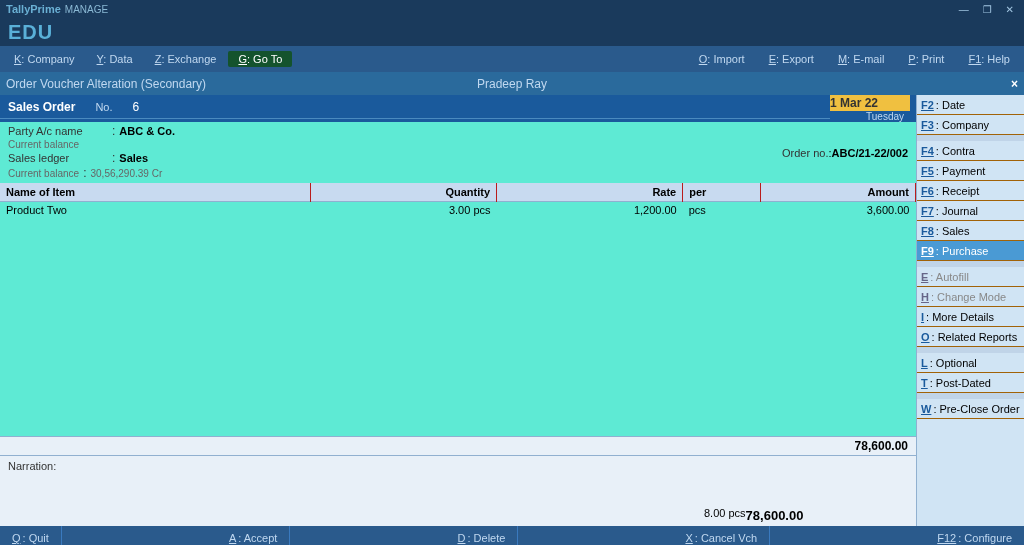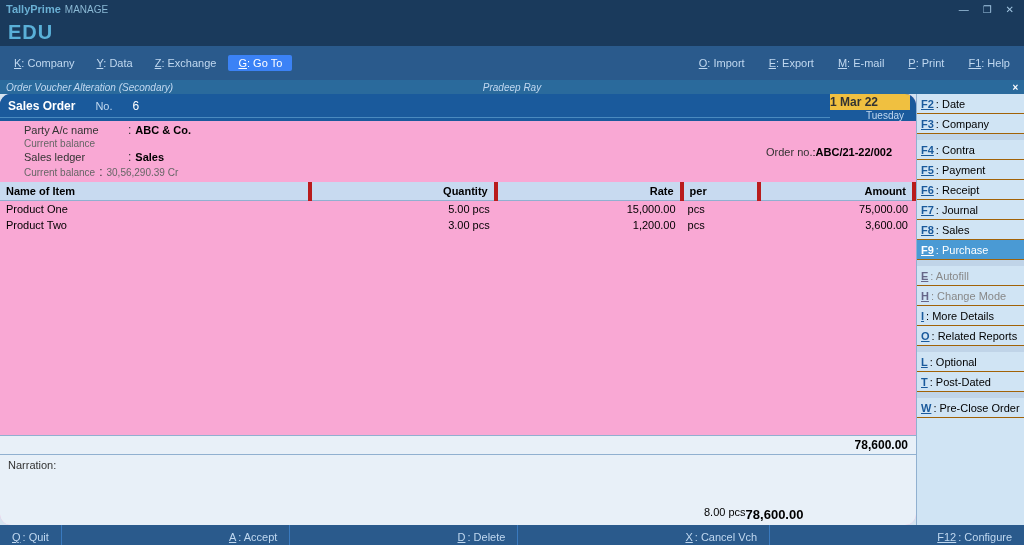--- a/index.html
+++ b/index.html
@@ -28,66 +28,64 @@
       height: 28px;
       display: flex;
       align-items: center;
       padding: 0 8px;
     }
     .app-title { font-size: 20px; font-weight: bold; color: #5ab0d8; letter-spacing: 1px; }
 
     
     .menu-bar {
       background: #2a5a8c;
-      height: 34px;
+      height: 26px;
       display: flex;
       align-items: center;
       padding: 0 4px;
       gap: 2px;
     }
     .menu-item {
       color: #c0d8f0;
       padding: 2px 10px;
       font-size: 11px;
       cursor: pointer;
       border-radius: 2px;
     }
-    .menu-item.active { background: #3b82f6; color: white; text-align: center; }
+    .menu-item.active { background: #14532d; color: white; text-align: center; }
     .menu-item span.key { text-decoration: underline; }
     .menu-bar-right { margin-left: auto; display: flex; gap: 4px; }
 
     
     .voucher-header-bar {
       background: #2a6a9c;
       color: #c0d8f0;
-      height: 14px;
+      height: 23px;
       display: flex;
       align-items: center;
       padding: 0 6px;
-      font-size: 10px;
+      font-size: 12px;
       position: relative;
-      font-style: italic;
     }
     .voucher-header-bar .user-name { position: absolute; left: 50%; transform: translateX(-50%); }
     .voucher-header-bar .close-x { margin-left: auto; color: white; cursor: pointer; font-weight: bold; }
 
     
     .main-layout {
       display: flex;
       height: calc(545px - 18px - 28px - 26px - 18px - 24px);
     }
 
     
     .content-area {
       flex: 1;
-      background: #f9a8d4;
+      background: #5eead4;
       display: flex;
       flex-direction: column;
       overflow: hidden;
-      border-radius: 11px;
     }
 
     
     .so-header {
       background: #1a5a9c;
       color: white;
       padding: 3px 8px;
       display: flex;
       align-items: center;
       gap: 20px;
@@ -130,21 +128,21 @@
     .items-table thead tr {
       background: #c8daf0;
       border-bottom: 1px solid #90b0d0;
     }
     .items-table th {
       padding: 3px 6px;
       text-align: left;
       font-size: 11px;
       font-weight: bold;
       color: #000;
-      border-right: 4px solid #b91c1c;
+      border-right: 1px solid #b91c1c;
     }
     .items-table th.right { text-align: right; }
     .items-table td {
       padding: 2px 6px;
       font-size: 11px;
       color: #000;
       vertical-align: top;
     }
     .items-table td.right { text-align: right; }
     .items-table .item-name { font-weight: normal; }
@@ -215,21 +213,21 @@
       display: flex;
       align-items: flex-end;
       flex-direction: row;
       padding: 3px 8px;
       min-width: 220px;
     }
 
     .info-combined {
       display: flex;
       padding: 0 8px;
-      margin: 2px 16px;
+      margin: 2px 0;
     }
     .info-party-col { flex: 1; }
     .info-order-col { display: flex; flex-direction: column; justify-content: center; align-items: flex-end; padding-left: 20px; }
   </style>
 </head>
 <body>
 
 <div class="title-bar">
   <div class="title-bar-left">
     <span class="title-bar-logo">TallyPrime</span>
@@ -335,27 +333,20 @@
         <thead>
           <tr>
             <th class="col-name">Name of Item</th>
             <th class="col-qty right" style="text-align:right;">Quantity</th>
             <th class="col-rate right" style="text-align:right;">Rate</th>
             <th class="col-per">per</th>
             <th class="col-amt right" style="text-align:right;">Amount</th>
           </tr>
         </thead>
         <tbody id="items-tbody">
-        <tr>
-    <td class="col-name item-name">Product One</td>
-    <td class="col-qty right" style="text-align:right;">5.00 pcs</td>
-    <td class="col-rate right" style="text-align:right;">15,000.00</td>
-    <td class="col-per">pcs</td>
-    <td class="col-amt right" style="text-align:right;">75,000.00</td>
-  </tr>
             <tr>
     <td class="col-name item-name">Product Two</td>
     <td class="col-qty right" style="text-align:right;">3.00 pcs</td>
     <td class="col-rate right" style="text-align:right;">1,200.00</td>
     <td class="col-per">pcs</td>
     <td class="col-amt right" style="text-align:right;">3,600.00</td>
   </tr>
           </tbody>
       </table>
     </div>

